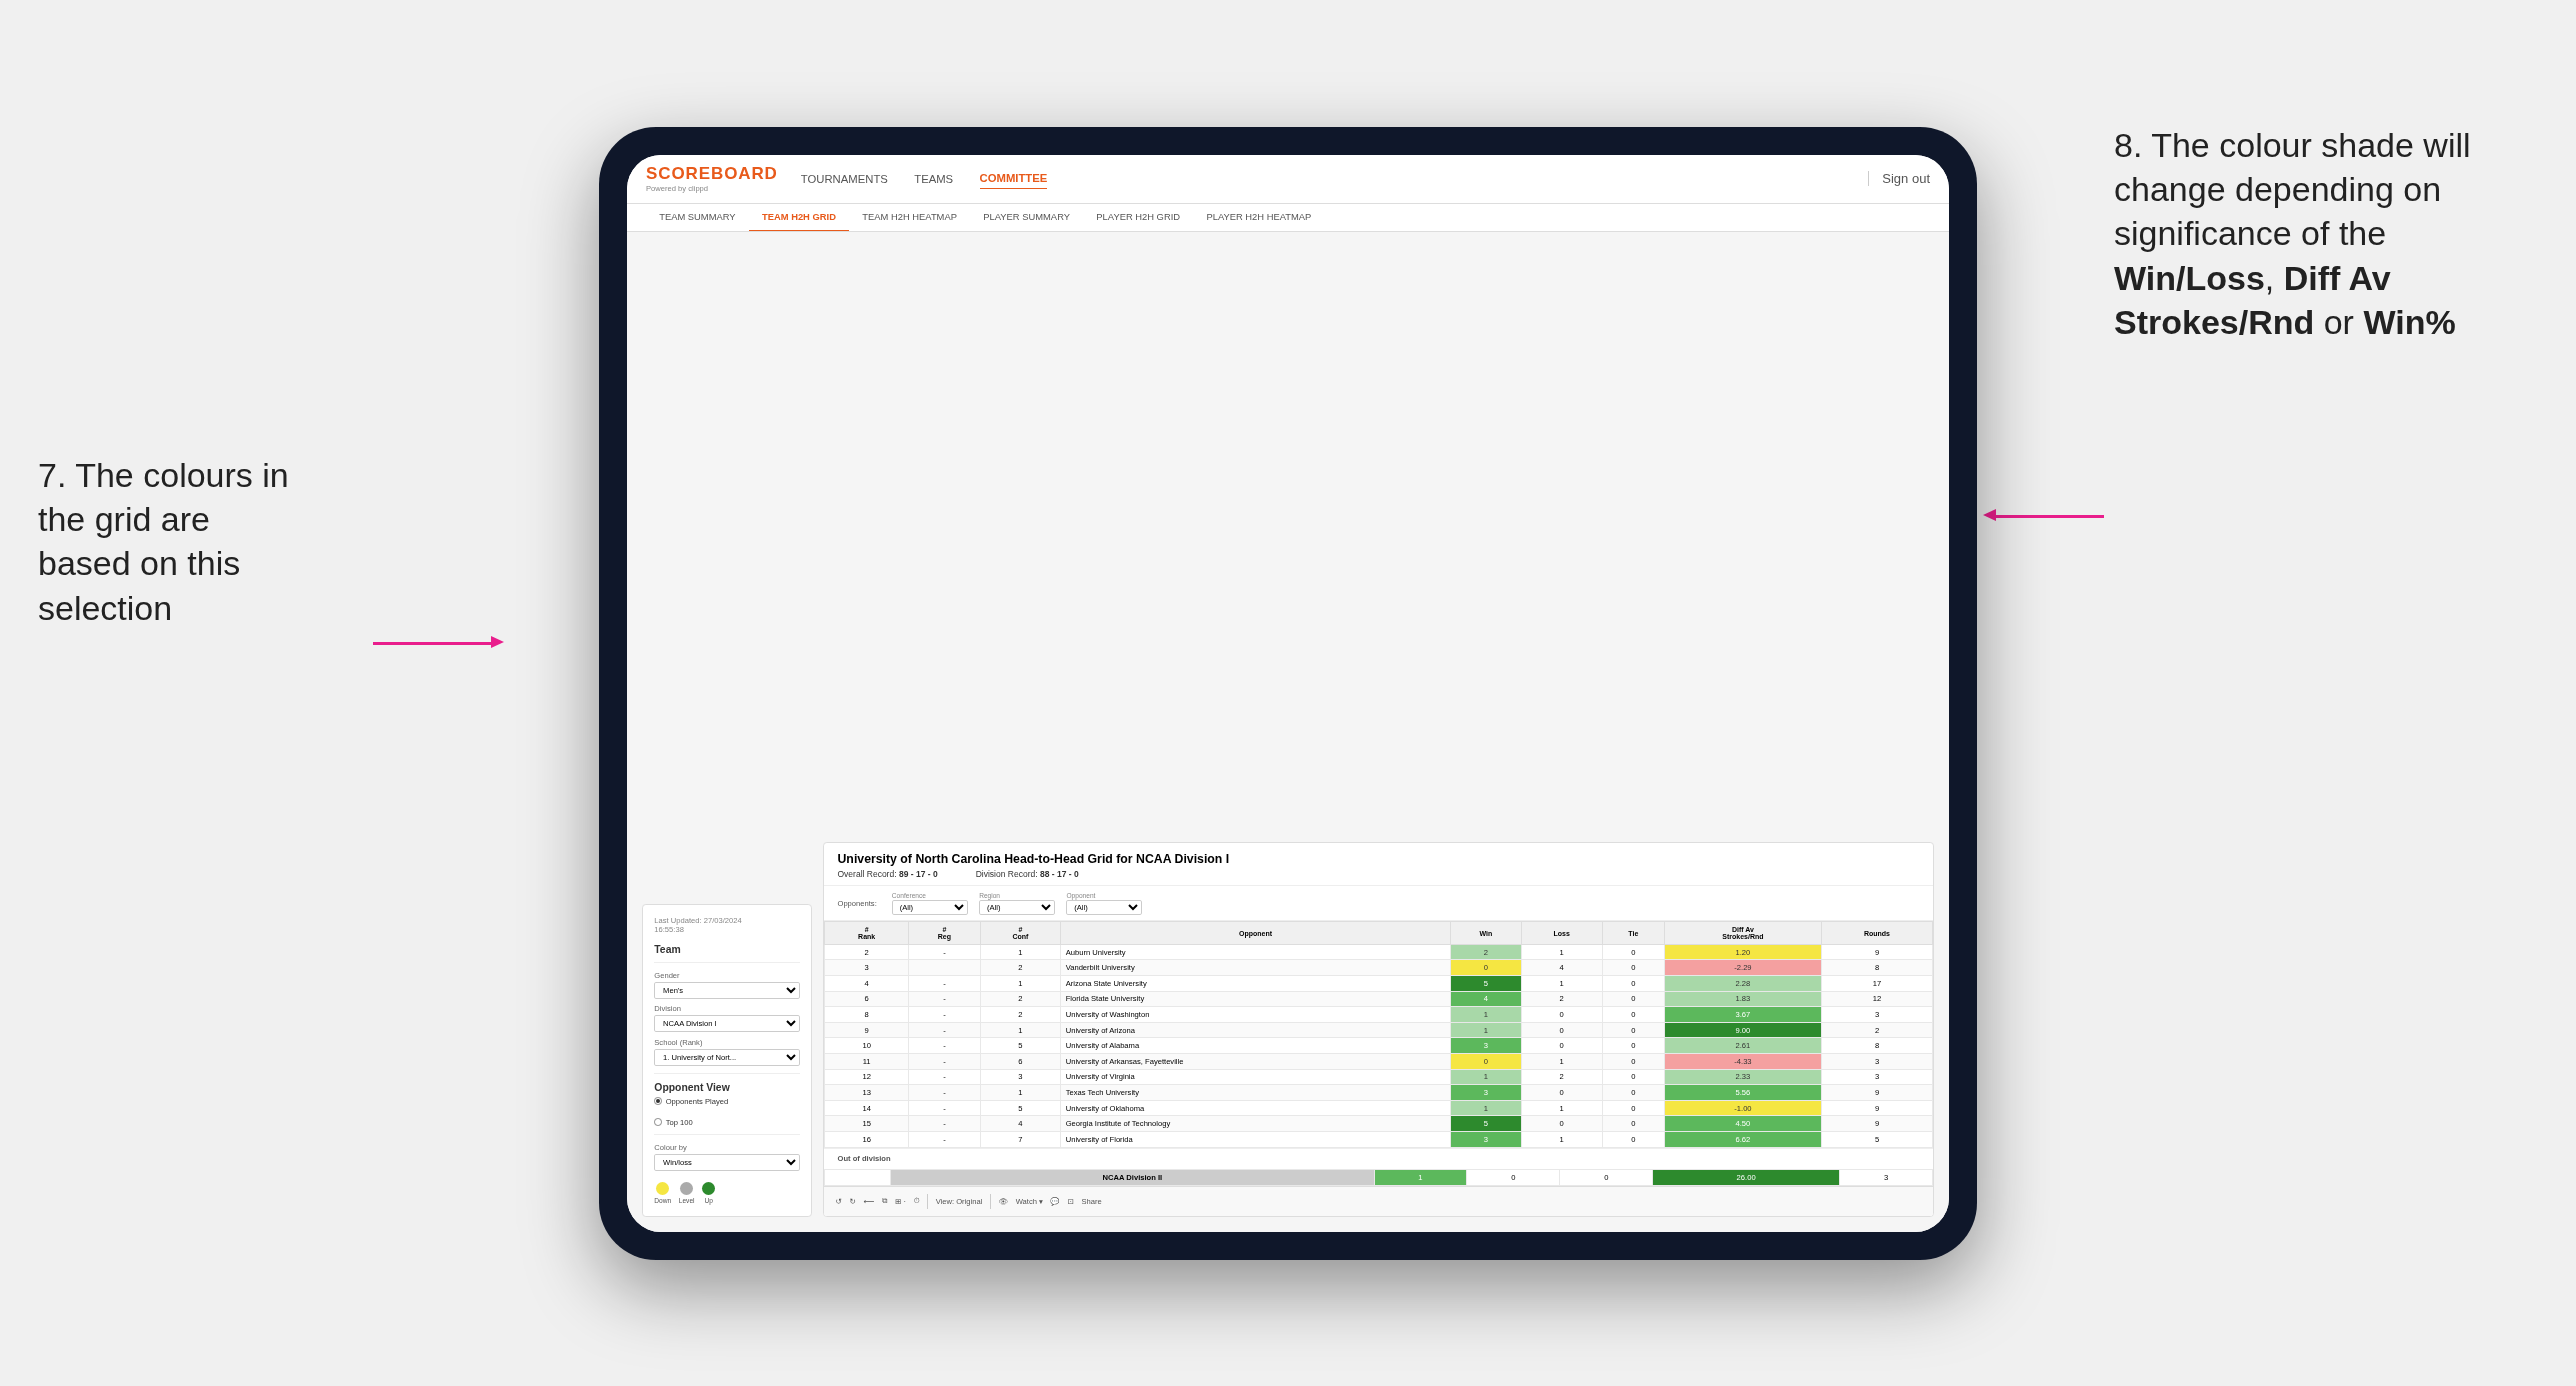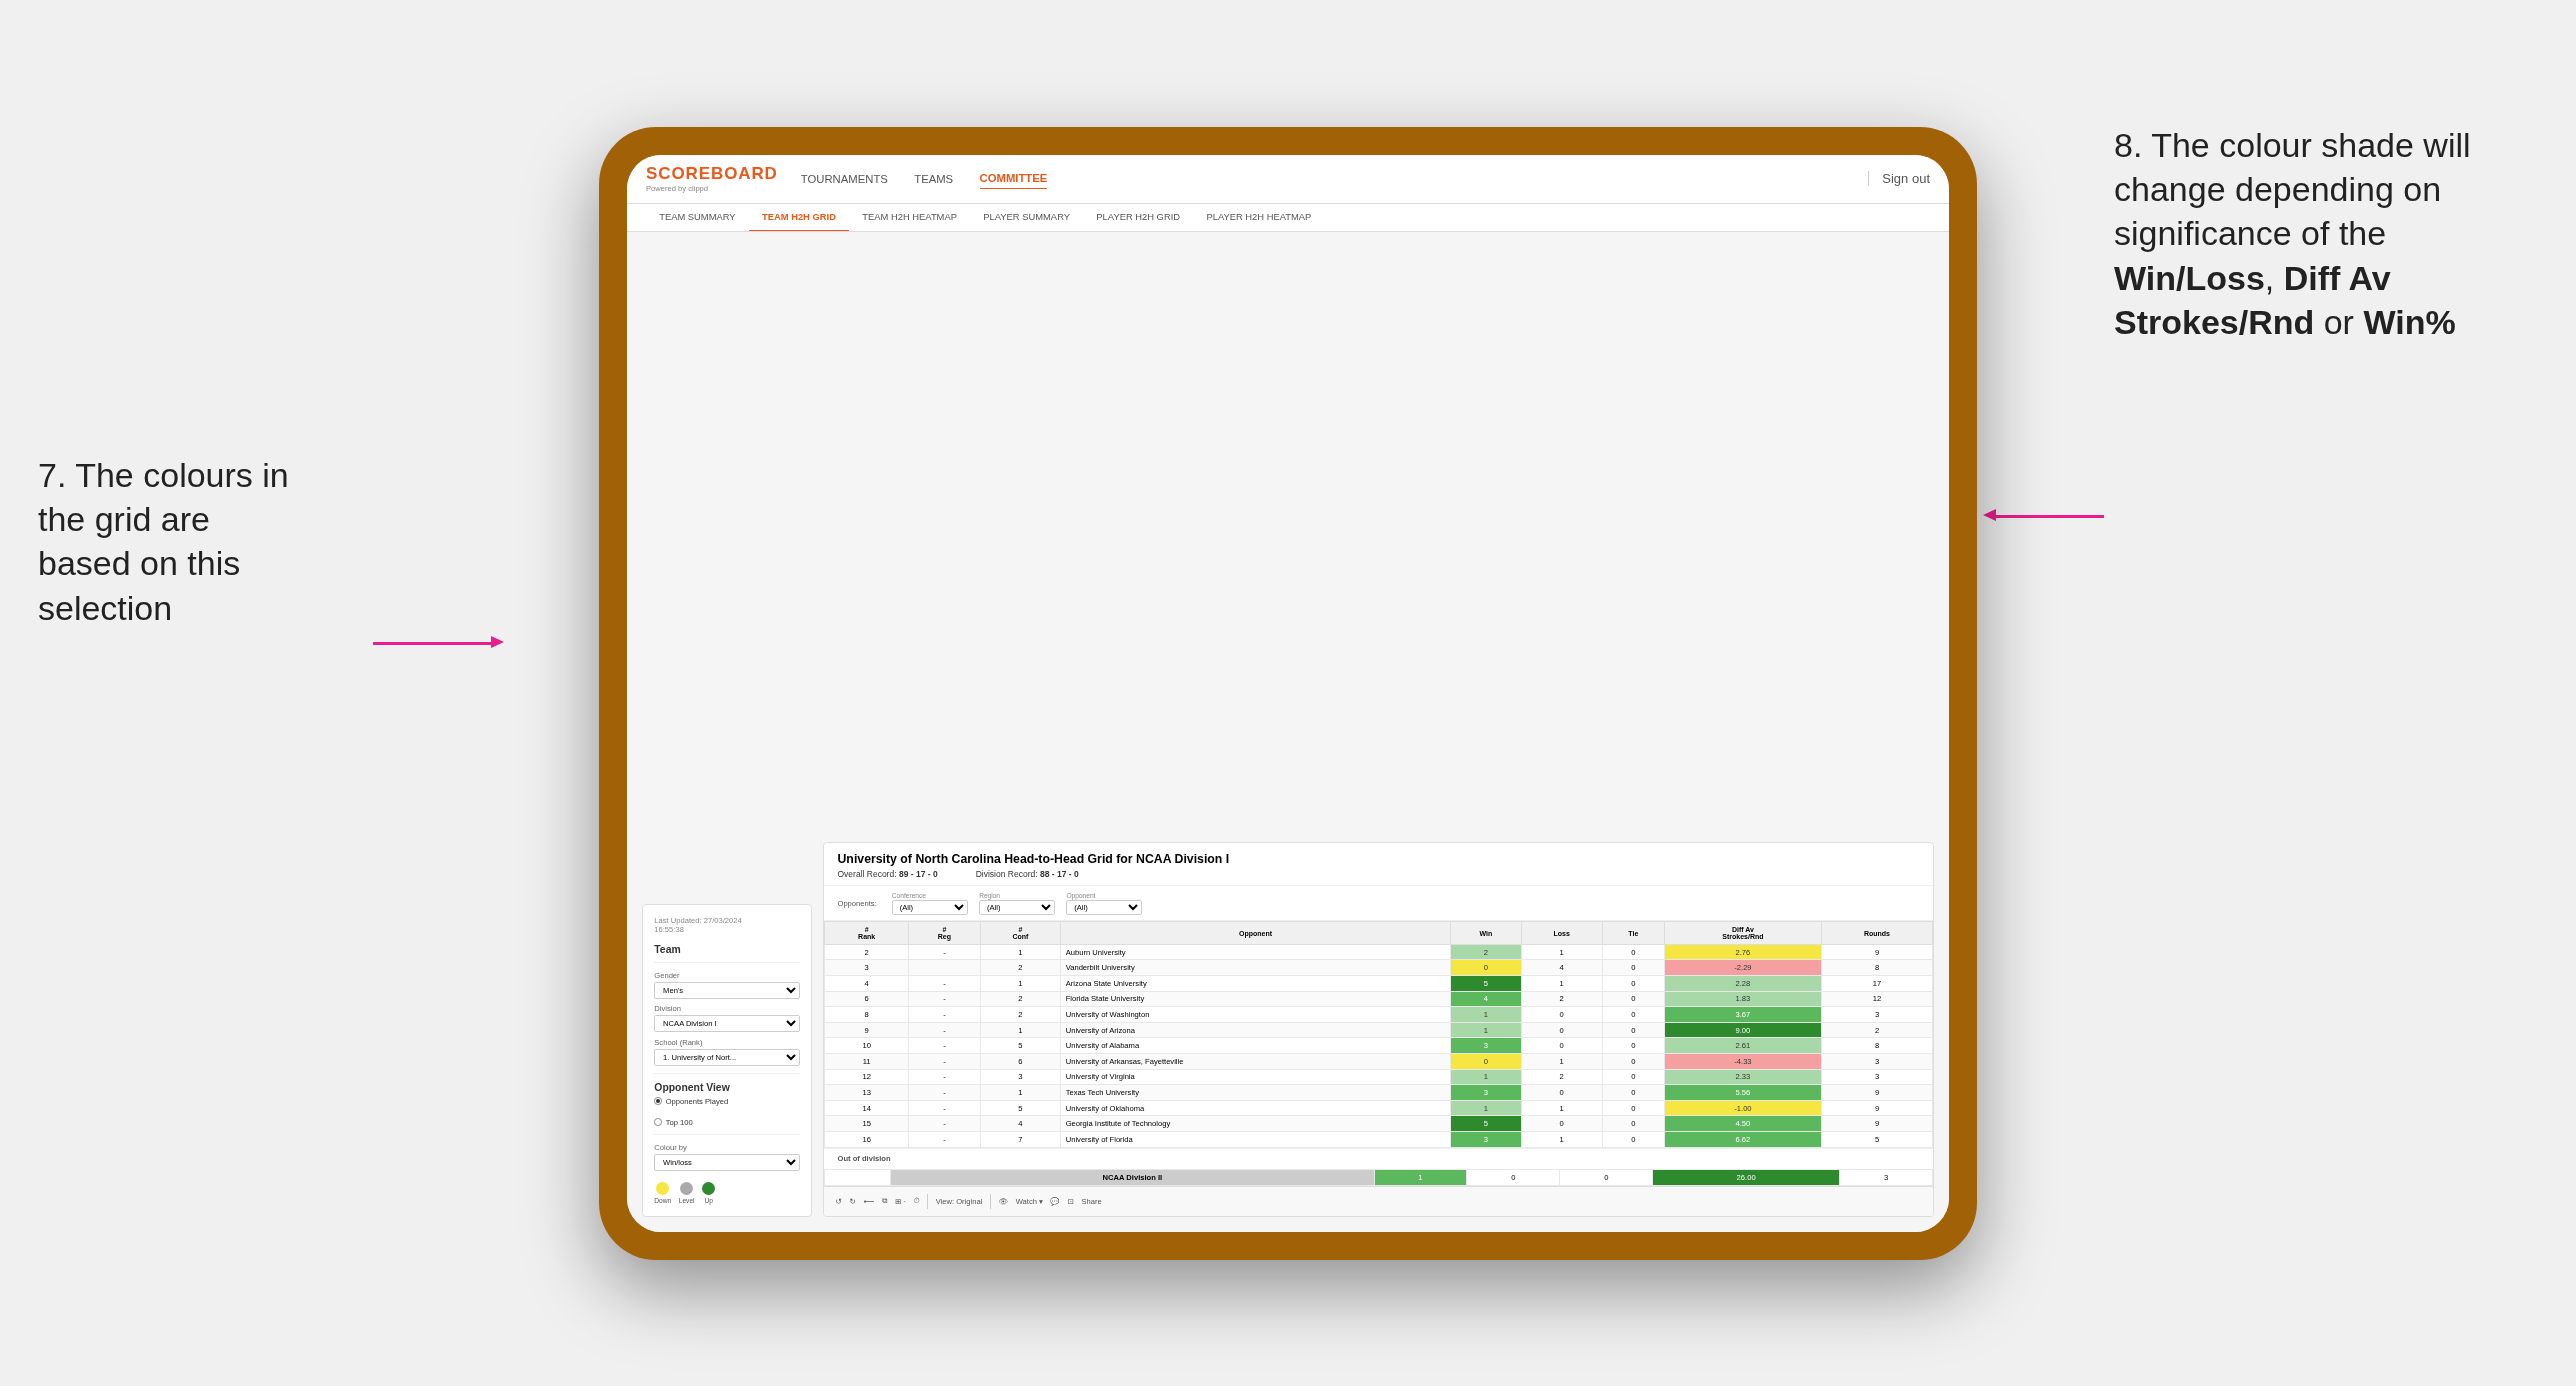--- a/index.html
+++ b/index.html
@@ -74,21 +74,21 @@
       top: -5.7px;
       border-right: 13.2px solid #e91e8c;
       border-top: 6.6px solid transparent;
       border-bottom: 6.6px solid transparent;
     }
 
     
     .tablet-frame {
       width: 1378px;
       height: 1133px;
-      background: #a16207;
+      background: #0f172a;
       border-radius: 57px;
       padding: 28px;
       box-shadow: 0 28px 76px rgba(0,0,0,0.4);
       position: relative;
     }
     .tablet-screen {
       width: 100%;
       height: 100%;
       background: #fff;
       border-radius: 34px;
@@ -542,21 +542,21 @@
           </thead>
           <tbody id="table-body">
           <tr>
       <td>2</td>
       <td>-</td>
       <td>1</td>
       <td class="team-name">Auburn University</td>
       <td style="background:#a8d8a8;color:#333;">2</td>
       <td>1</td>
       <td>0</td>
-      <td style="background:#f5e642;color:#333;">2.76</td>
+      <td style="background:#f5e642;color:#333;">1.20</td>
       <td>9</td>
     </tr>
               <tr>
       <td>3</td>
       <td></td>
       <td>2</td>
       <td class="team-name">Vanderbilt University</td>
       <td style="background:#f5e642;color:#333;">0</td>
       <td>4</td>
       <td>0</td>

